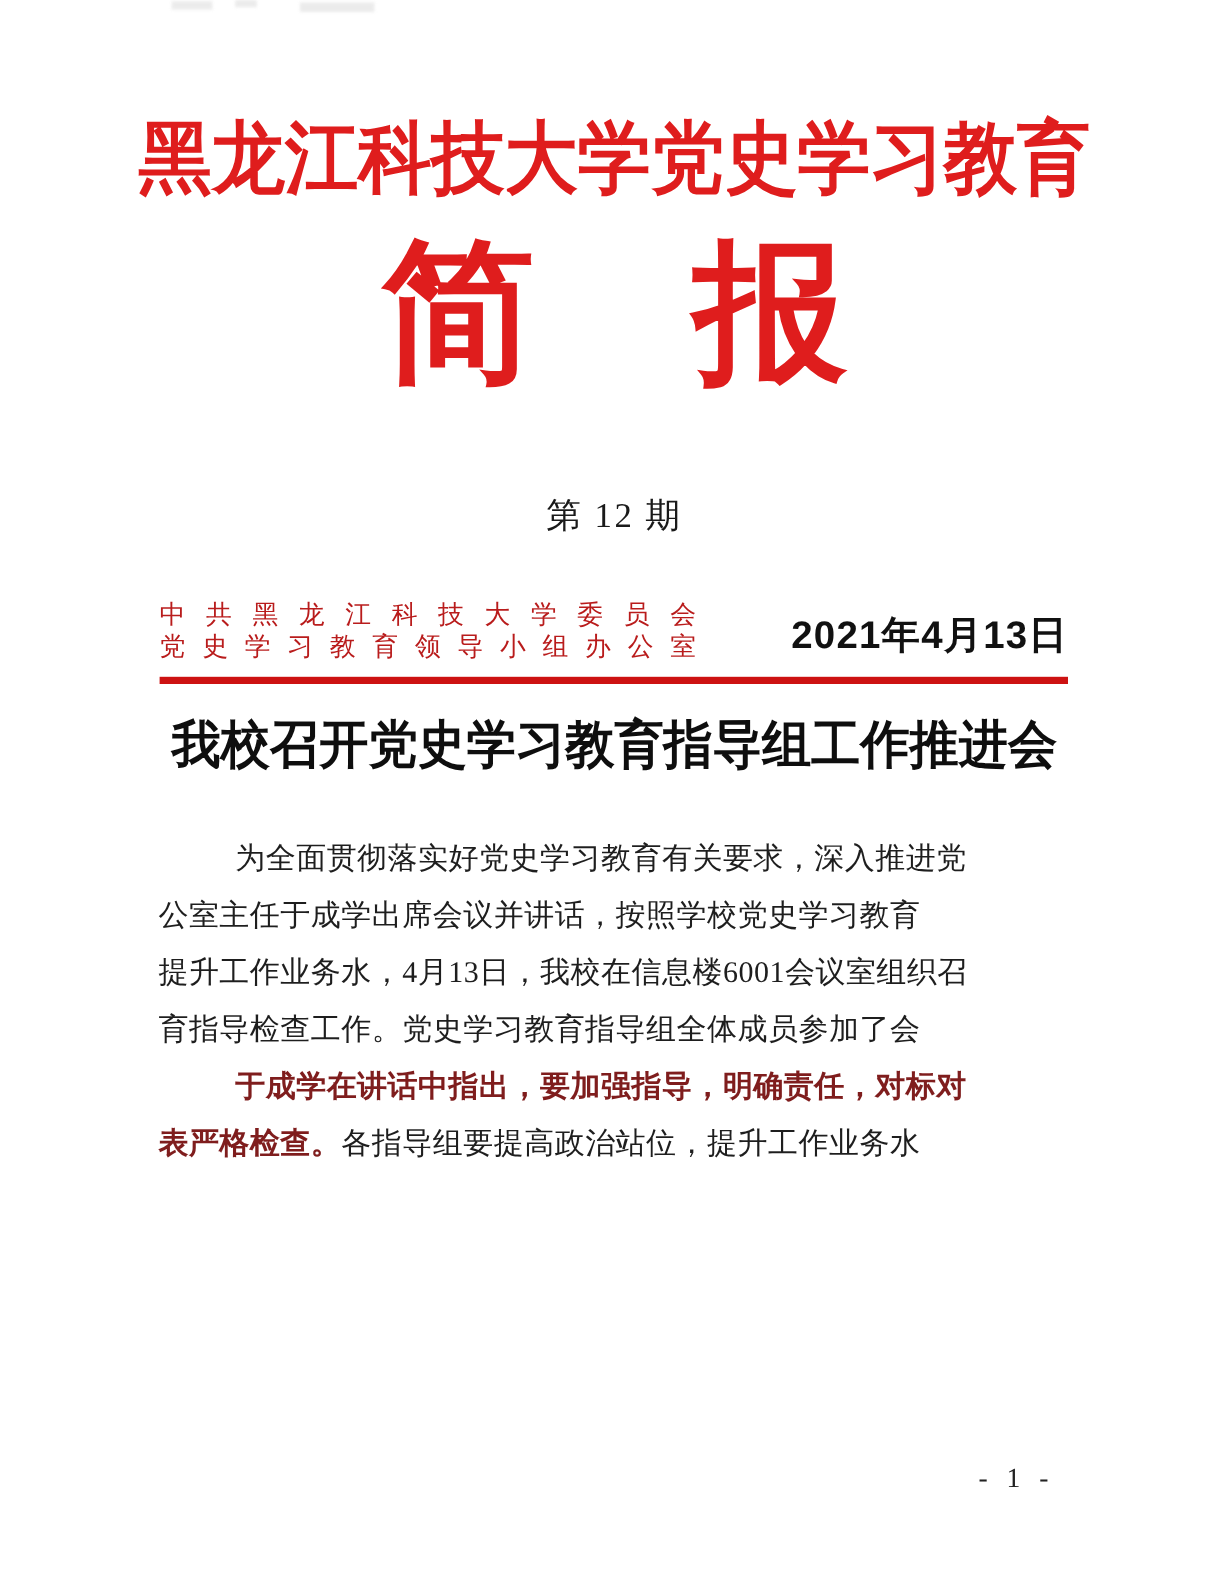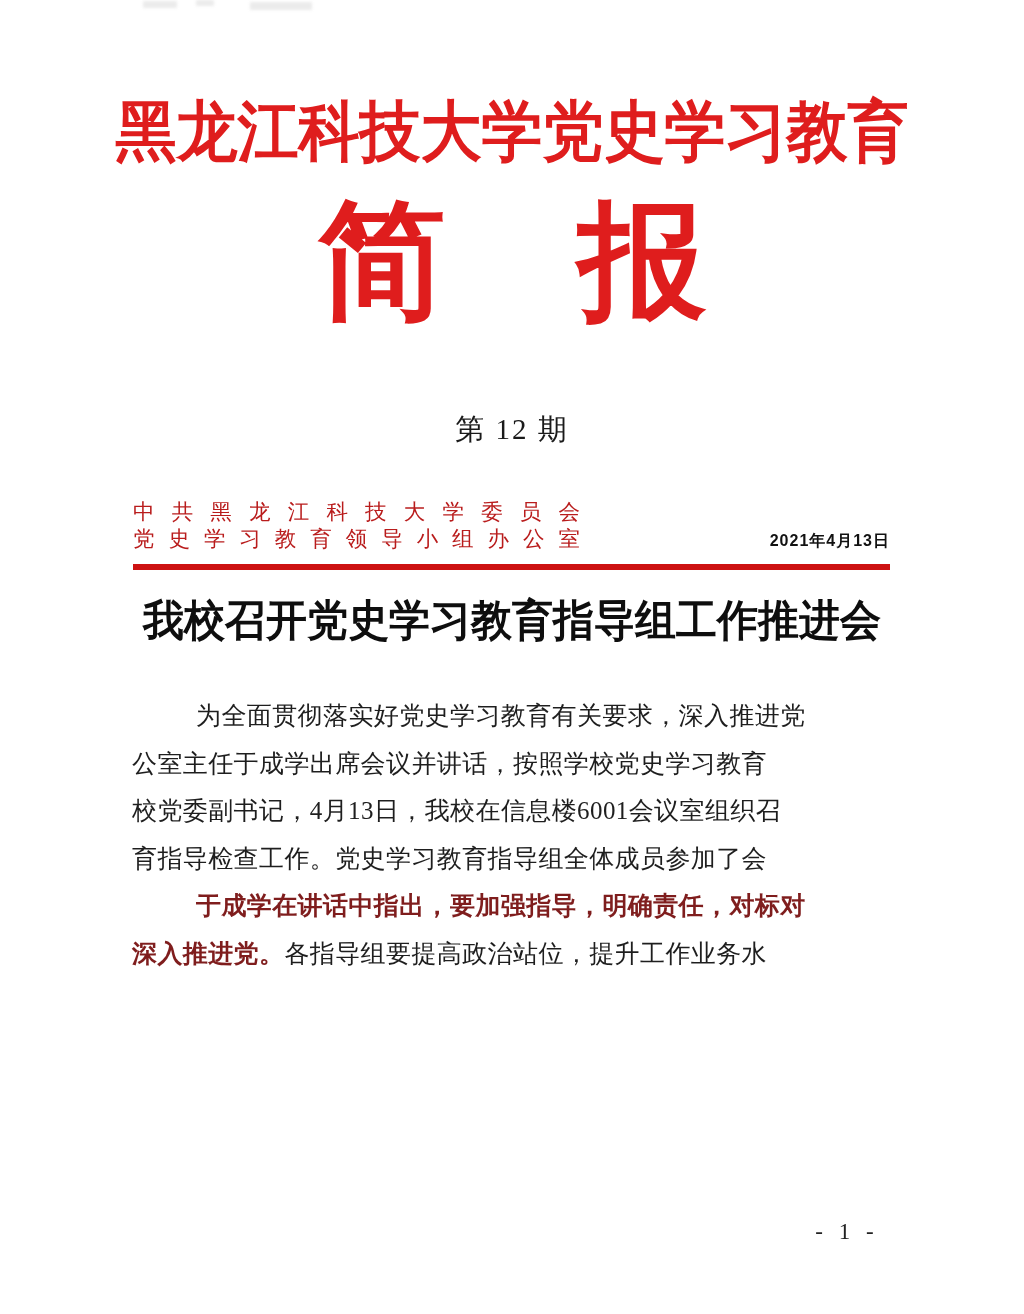--- a/index.html
+++ b/index.html
@@ -90,21 +90,21 @@
     color: #b91c1c;
   }
   .issuer-line {
     text-align: justify;
     text-align-last: justify;
     text-justify: inter-character;
   }
   .date {
     font-family: "Liberation Sans", "DejaVu Sans", sans-serif;
     font-weight: 700;
-    font-size: 16px;
+    font-size: 32px;
     color: #111111;
     letter-spacing: 1px;
     padding-bottom: 1px;
     white-space: nowrap;
   }
 
   
   .rule {
     position: absolute;
     top: 564px;
@@ -188,21 +188,21 @@
     <div class="date">2021年4月13日</div>
   </div>
 
   <div class="rule"></div>
 
   <h1 class="headline">我校召开党史学习教育指导组工作推进会</h1>
 
   <div class="body-text">
       <div class="body-line indent"><span class="seg">为全面贯彻落实好党史学习教育有关要求，深入推进党</span></div>
       <div class="body-line"><span class="seg">公室主任于成学出席会议并讲话，按照学校党史学习教育</span></div>
-      <div class="body-line"><span class="seg">校党委副书记，4月13日，我校在信息楼6001会议室组织召</span></div>
+      <div class="body-line"><span class="seg">提升工作业务水，4月13日，我校在信息楼6001会议室组织召</span></div>
       <div class="body-line"><span class="seg">育指导检查工作。党史学习教育指导组全体成员参加了会</span></div>
       <div class="body-line indent"><span class="seg bold">于成学在讲话中指出，要加强指导，明确责任，对标对</span></div>
-      <div class="body-line"><span class="seg bold">深入推进党。</span><span class="seg">各指导组要提高政治站位，提升工作业务水</span></div>
+      <div class="body-line"><span class="seg bold">表严格检查。</span><span class="seg">各指导组要提高政治站位，提升工作业务水</span></div>
     </div>
 
   <div class="pagenum">- 1 -</div>
 
 </div>
 
 </body></html>

